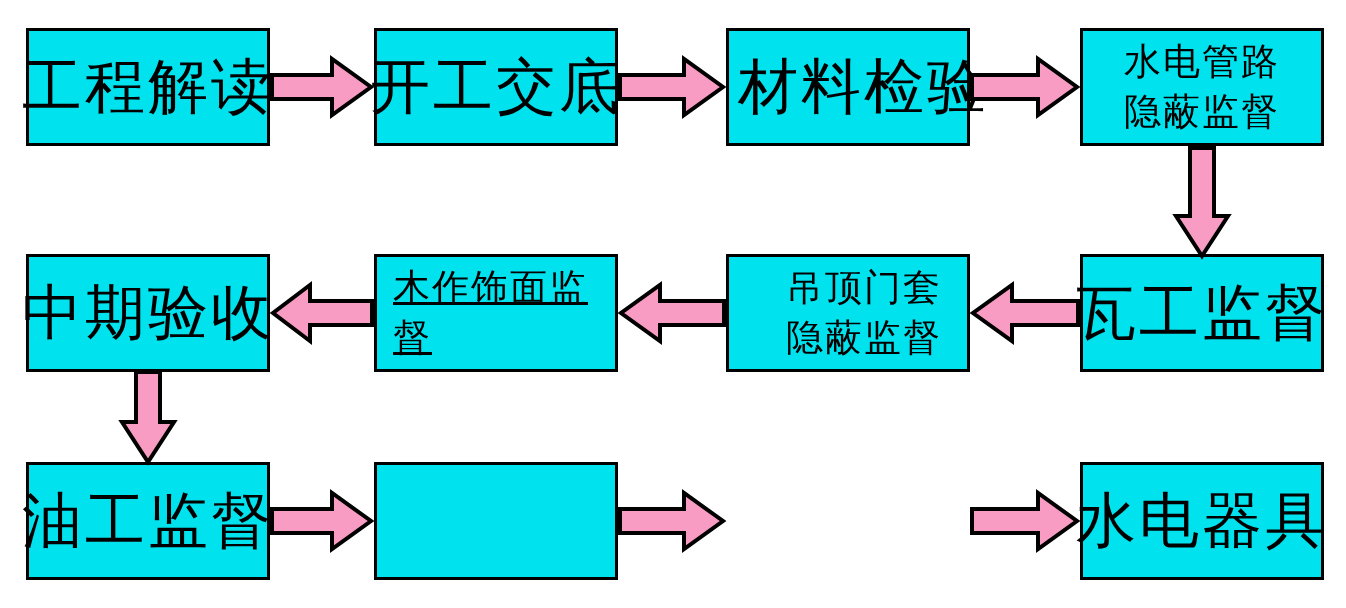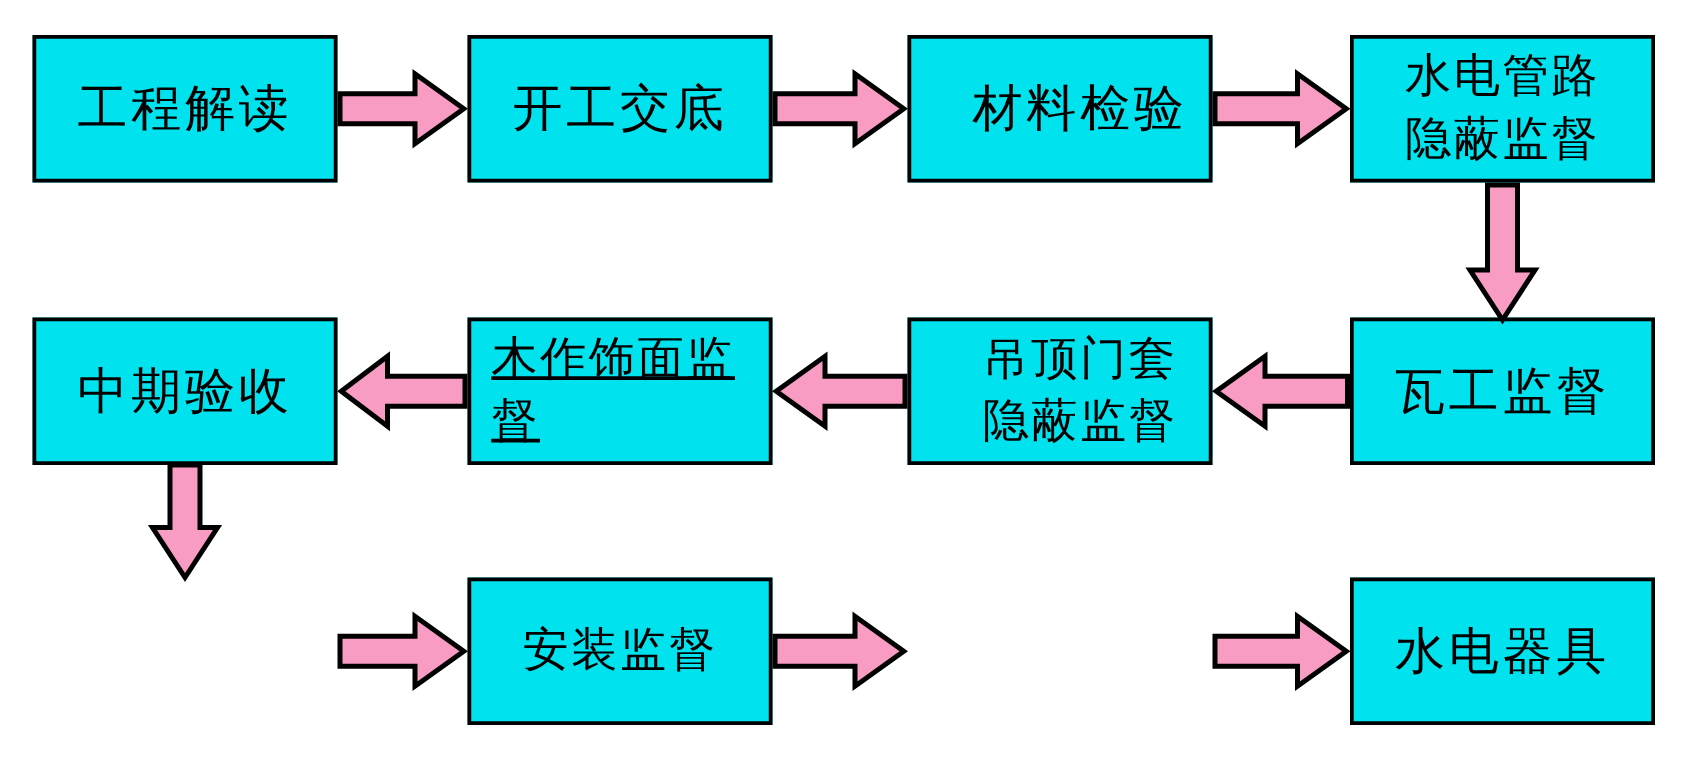--- a/index.html
+++ b/index.html
@@ -27,21 +27,21 @@
     border: 3px solid var(--box-border);
     display: flex;
     flex-direction: column;
     align-items: center;
     justify-content: center;
     color: #000;
     text-align: center;
     z-index: 1;
   }
   .node .line-lg {
-    font-size: 40px;
+    font-size: 60px;
     letter-spacing: 3px;
     line-height: 1.1;
     white-space: nowrap;
   }
   .node .line-sm {
     font-size: 37px;
     letter-spacing: 2px;
     line-height: 1.35;
     white-space: nowrap;
     text-align: center;
@@ -94,22 +94,24 @@
     <span class="line-sm">隐蔽监督</span>
   </div>
   <div class="node c2 r2 align-left">
     <span class="line-sm">木作饰面监</span>
     <span class="line-sm">督</span>
   </div>
   <div class="node c1 r2">
     <span class="line-lg">中期验收</span>
   </div>
 
+  <div class="node c1 r3">
+    <span class="line-lg">油工监督</span>
+  </div>
   <div class="node c2 r3">
-    <span class="line-sm">安装监督</span>
   </div>
   <div class="node c4 r3">
     <span class="line-lg">水电器具</span>
   </div>
 
   <svg class="arrow" style="left:270px; top:55px;" width="104" height="64" viewBox="0 0 104 64" aria-hidden="true">
     <polygon points="2,20 62,20 62,4 101,32 62,60 62,44 2,44"></polygon>
   </svg>
   <svg class="arrow" style="left:618px; top:55px;" width="108" height="64" viewBox="0 0 108 64" aria-hidden="true">
     <polygon points="2,20 66,20 66,4 105,32 66,60 66,44 2,44"></polygon>

